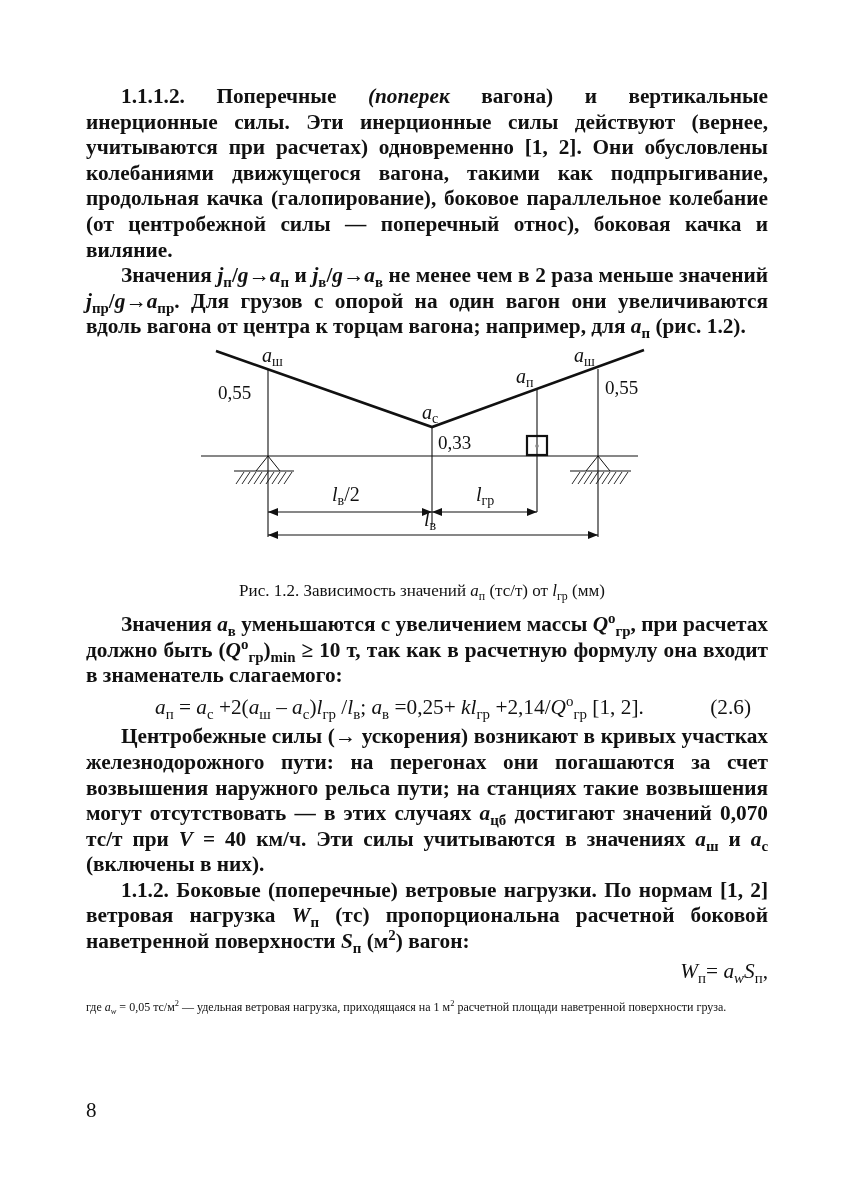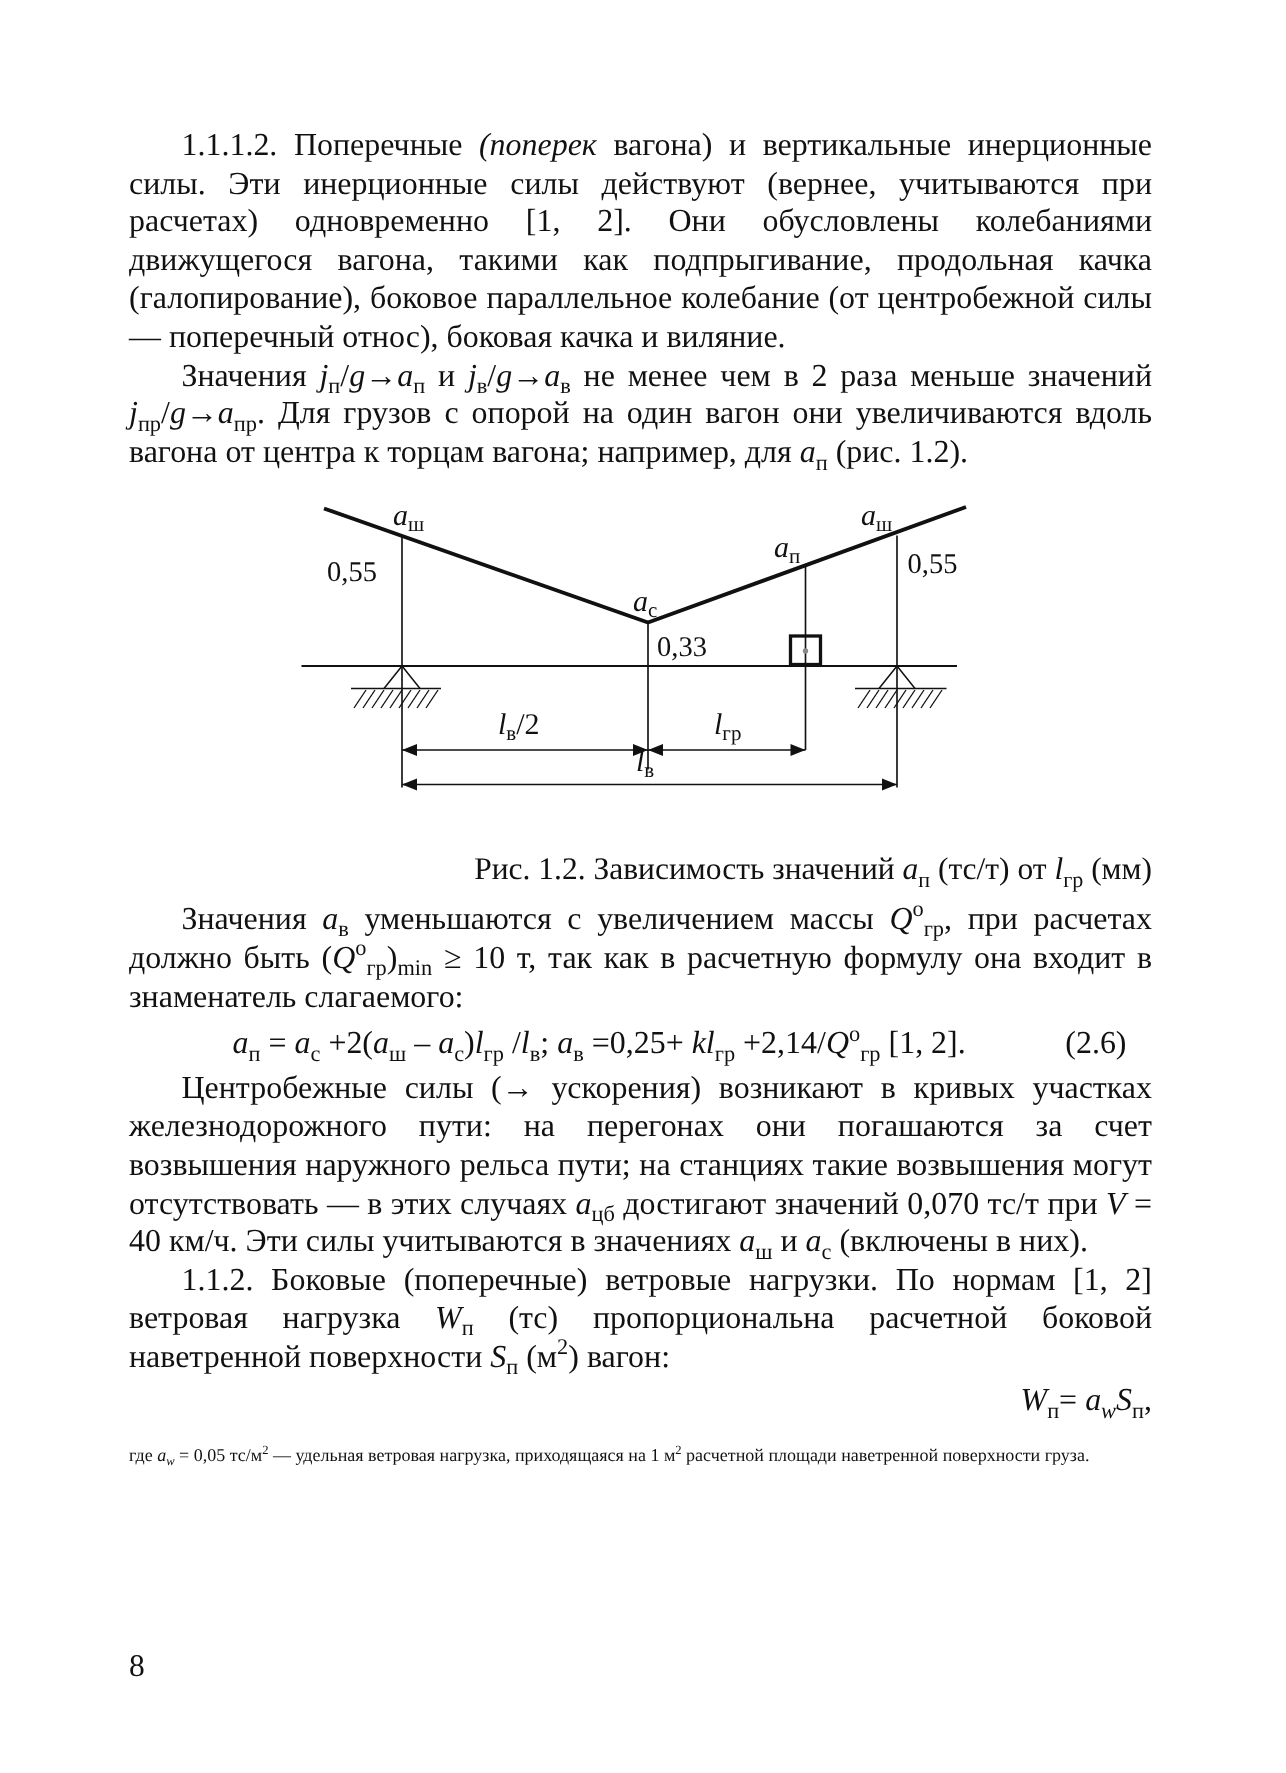--- a/index.html
+++ b/index.html
@@ -1,25 +1,25 @@
 <!DOCTYPE html>
 <html><head>
 <meta charset="utf-8">
 <style>
   html, body { margin: 0; padding: 0; background: #ffffff; }
   body { width: 857px; height: 1182px; position: relative; overflow: hidden; }
   .page { position: absolute; left: 86px; top: 84px; width: 682px; color: #111; font-family: "Liberation Serif", serif; font-size: 21.3px; line-height: 25.6px; }
   .p { text-align: justify; text-align-last: left; margin: 0; hyphens: manual; }
-  .ind { text-indent: 35px; }
+  .ind { text-indent: 35px; font-weight: bold; }
   i, .v { font-style: italic; }
   sub { font-size: 0.7em; vertical-align: -0.35em; line-height: 0; font-style: normal; }
   sup { font-size: 0.7em; vertical-align: 0.55em; line-height: 0; font-style: normal; }
-  .figure { position: relative; height: 238px; margin-top: 16px; }
+  .figure { position: relative; height: 238px; margin-top: 2px; }
   .figure svg { position: absolute; left: 0; top: 0; }
-  .caption { text-align: right; font-size: 21px; line-height: 22px; margin-top: 0px; margin-left: -10px; }
+  .caption { text-align: center; font-size: 17px; line-height: 22px; margin-top: 0px; margin-left: -10px; }
   .formula { display: flex; justify-content: flex-end; padding-left: 52px; margin: 6px 17px 4px; }
   .formula .f { flex: 1; }
   .center-eq { text-align: right; margin: 4px 0 2px; }
   .small { font-size: 12px; line-height: 22.4px; text-align: justify; }
   .pagenum { position: absolute; left: 86px; top: 1098px; font-family: "Liberation Serif", serif; font-size: 21px; color: #111; }
   svg text { font-family: "Liberation Serif", serif; fill: #111; }
 </style>
 </head>
 <body>
 

